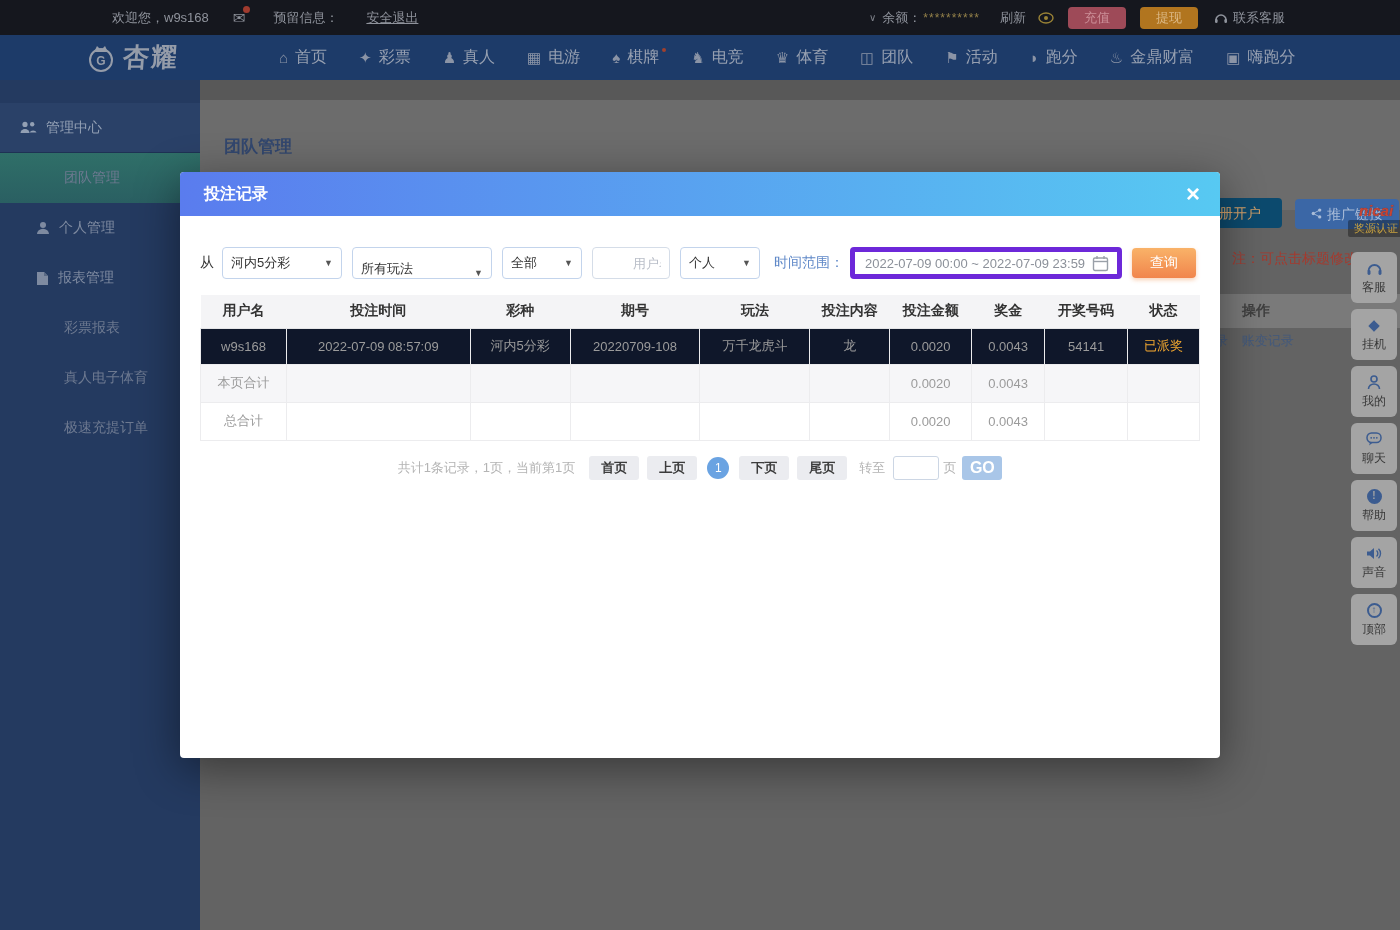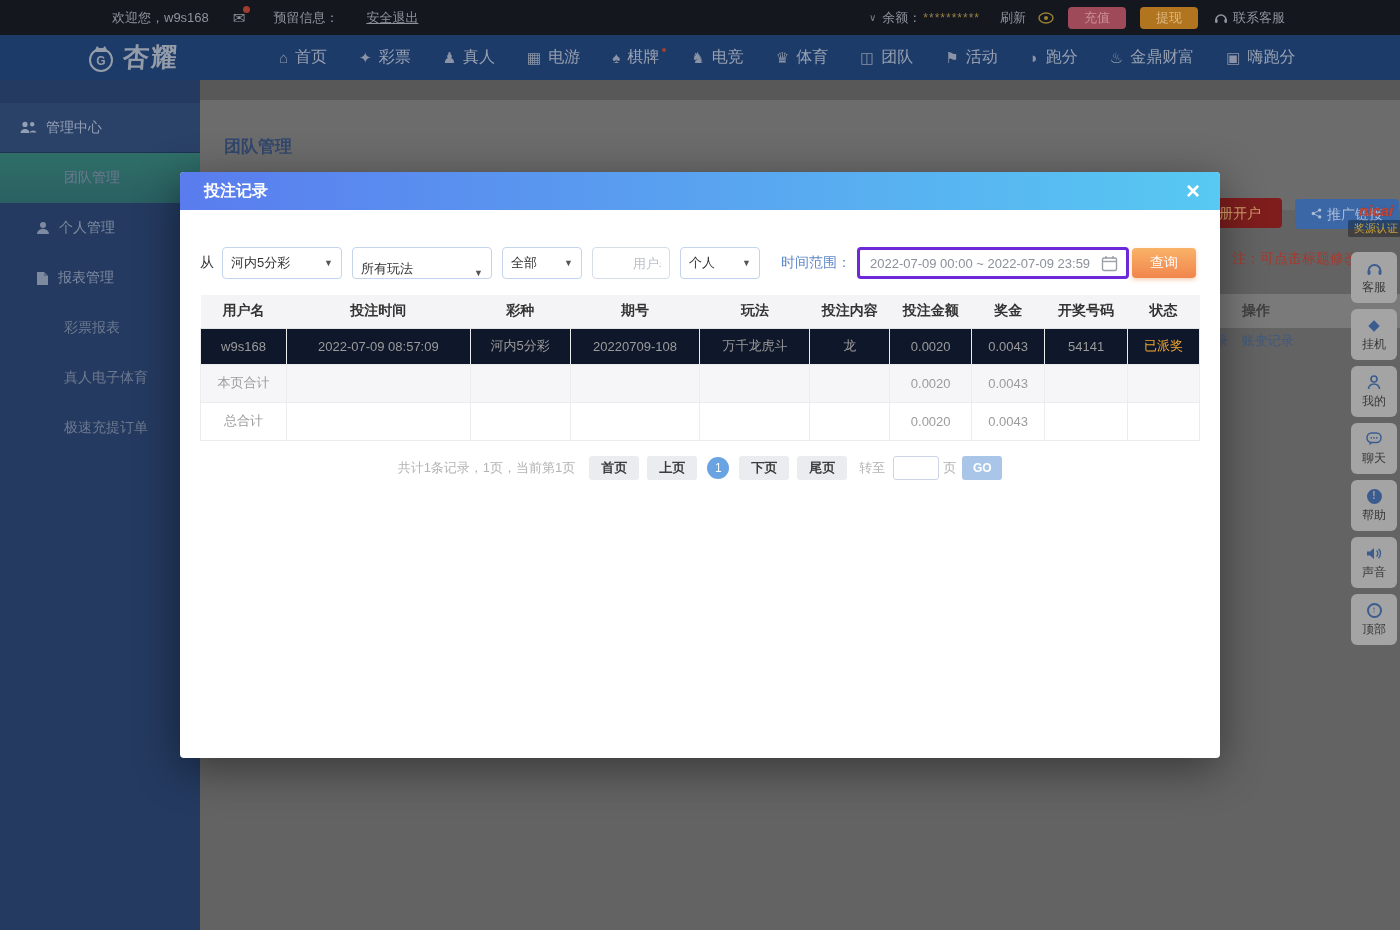--- a/index.html
+++ b/index.html
@@ -46,21 +46,21 @@
   .sb-item.active { background:linear-gradient(180deg,#2f6f68,#2a5f62); color:#a7b6bd; }
   .sb-item.sub { padding-left:64px; color:#6d7990; }
 
   
   #content { position:absolute; left:200px; top:80px; width:1200px; height:850px; background:#636363; }
   #content .band-top { position:absolute; left:0; top:0; width:1200px; height:20px; background:#585858; }
   #title-strip { position:absolute; left:0; top:20px; width:1200px; height:110px; background:#6c6c6c; }
   #page-title { position:absolute; left:24px; top:55px; font-size:17px; font-weight:bold; color:#32476e; }
   .bg-btn { position:absolute; height:30px; line-height:30px; border-radius:4px; font-size:14px;
     text-align:center; cursor:pointer; }
-  #bg-register { left:998px; top:118px; width:84px; background:#7f1d1d; color:#d4a16a; }
+  #bg-register { left:998px; top:118px; width:84px; background:#0c4a6e; color:#d4a16a; }
   #bg-promote { left:1095px; top:119px; width:104px; background:#3b67a6; color:#a9bcd8; }
   #bg-promote .sh-ic { margin-right:5px; display:inline-flex; }
   #nicai-badge { position:absolute; left:1148px; top:122px; width:56px; text-align:center; cursor:pointer; }
   #nicai-badge .nicai-txt { color:#c44536; font-weight:bold; font-style:italic; font-size:15px;
     text-shadow:0 0 1px #7a2b20; }
   #nicai-badge .nicai-sub { margin-top:1px; background:rgba(0,0,0,0.35); color:#c9a23f; font-size:11px;
     padding:1px 2px; border-radius:2px; }
   #bg-note { position:absolute; left:1032px; top:170px; font-size:14px; color:#a53a2e; white-space:nowrap; }
   #bg-op-band { position:absolute; left:1000px; top:214px; width:200px; height:34px; background:#7a7a7a;
     display:flex; align-items:center; }
@@ -82,38 +82,38 @@
   
   #watermark { position:absolute; left:1122px; top:92px; width:270px; height:60px;
     border:3px solid rgba(255,255,255,0.11); border-radius:14px; background:rgba(255,255,255,0.03);
     display:flex; align-items:center; justify-content:center; }
   #watermark span { font-size:34px; font-weight:bold; color:rgba(255,255,255,0.13);
     text-shadow:1px 1px 1px rgba(0,0,0,0.18); letter-spacing:1px; }
 
   
   #modal { position:absolute; left:180px; top:172px; width:1040px; height:586px; background:#ffffff;
     border-radius:4px; box-shadow:0 10px 45px rgba(0,0,0,0.45); z-index:10; overflow:hidden; }
-  #modal-header { height:38px; background:linear-gradient(90deg,#5a7cee,#57c9f2);
+  #modal-header { height:44px; background:linear-gradient(90deg,#5a7cee,#57c9f2);
     display:flex; align-items:center; padding:0 20px 0 24px; }
   #modal-title { color:#ffffff; font-size:16px; font-weight:bold; }
   #modal-close { margin-left:auto; color:#ffffff; font-size:24px; font-weight:bold; cursor:pointer;
     line-height:24px; }
 
   #filters { position:absolute; left:20px; right:24px; top:75px; height:32px;
     display:flex; align-items:center; }
   #filters .lbl { font-size:14px; color:#333; margin-right:8px; }
   .sel { height:32px; border:1px solid #c3d4ec; border-radius:4px; background:#fff;
     display:flex; align-items:center; padding:0 8px; font-size:13px; color:#333;
     margin-right:10px; cursor:pointer; }
   .sel .caret { margin-left:auto; font-size:9px; color:#555; padding-left:8px; }
   .txt-input { height:32px; border:1px solid #d5dde8; border-radius:4px; padding:0 8px; font-size:13px;
     color:#555; margin-right:10px; font-family:inherit; }
   .txt-input::placeholder { color:#b9bec8; }
-  #range-label { font-size:14px; color:#6089c8; margin:0 6px 0 11px; white-space:nowrap; }
-  #date-box { width:272px; height:32px; border:3px solid #6d28d9; border-radius:4px;
+  #range-label { font-size:14px; color:#6089c8; margin:0 6px 0 4px; white-space:nowrap; }
+  #date-box { width:272px; height:32px; border:5px solid #6d28d9; border-radius:4px;
     display:flex; align-items:center; padding:0 8px 0 10px; }
   #date-box input { border:none; outline:none; width:228px; font-size:13px; color:#8b9099;
     font-family:inherit; background:transparent; }
   #date-box .cal { margin-left:auto; display:inline-flex; cursor:pointer; }
   #search-btn { margin-left:auto; width:64px; height:30px; border:none; border-radius:4px;
     background:linear-gradient(180deg,#f9b268,#f1854c); color:#fff; font-size:14px; cursor:pointer;
     box-shadow:0 2px 4px rgba(240,140,70,0.4); font-family:inherit; }
 
   #bet-table { position:absolute; left:20px; top:123px; width:1000px; border-collapse:collapse; }
   #bet-table th { height:33px; background:#f4f4f6; font-size:14px; color:#333; font-weight:bold;
@@ -130,21 +130,21 @@
   #pagination .sum { color:#b4b4b4; margin-right:10px; }
   .pg-btn { height:24px; line-height:24px; padding:0 12px; background:#ebecf0; color:#3c3c3c;
     border-radius:3px; margin:0 4px; font-weight:bold; cursor:pointer; }
   .pg-cur { width:22px; height:22px; border-radius:50%; background:#6aa3e2; color:#fff;
     text-align:center; line-height:22px; font-size:12px; margin:0 6px; }
   #pagination .jump { color:#b4b4b4; margin:0 4px 0 8px; }
   #jump-input { width:46px; height:24px; border:1px solid #ccd6e4; border-radius:3px; margin:0 4px;
     font-family:inherit; padding:0 4px; }
   #pagination .pg-suffix { color:#b4b4b4; margin-right:6px; }
   #go-btn { width:40px; height:24px; background:#a9c6e8; color:#fff; border:none; border-radius:3px;
-    font-size:12px; font-weight:bold; cursor:pointer; font-family:inherit; }
+    font-size:16px; font-weight:bold; cursor:pointer; font-family:inherit; }
 
   svg { display:block; }
 </style>
 </head>
 <body>
 
 <div id="topbar">
   <span>欢迎您，w9s168</span>
   <span class="mail-wrap">✉</span>
   <span class="gap">预留信息：</span>

